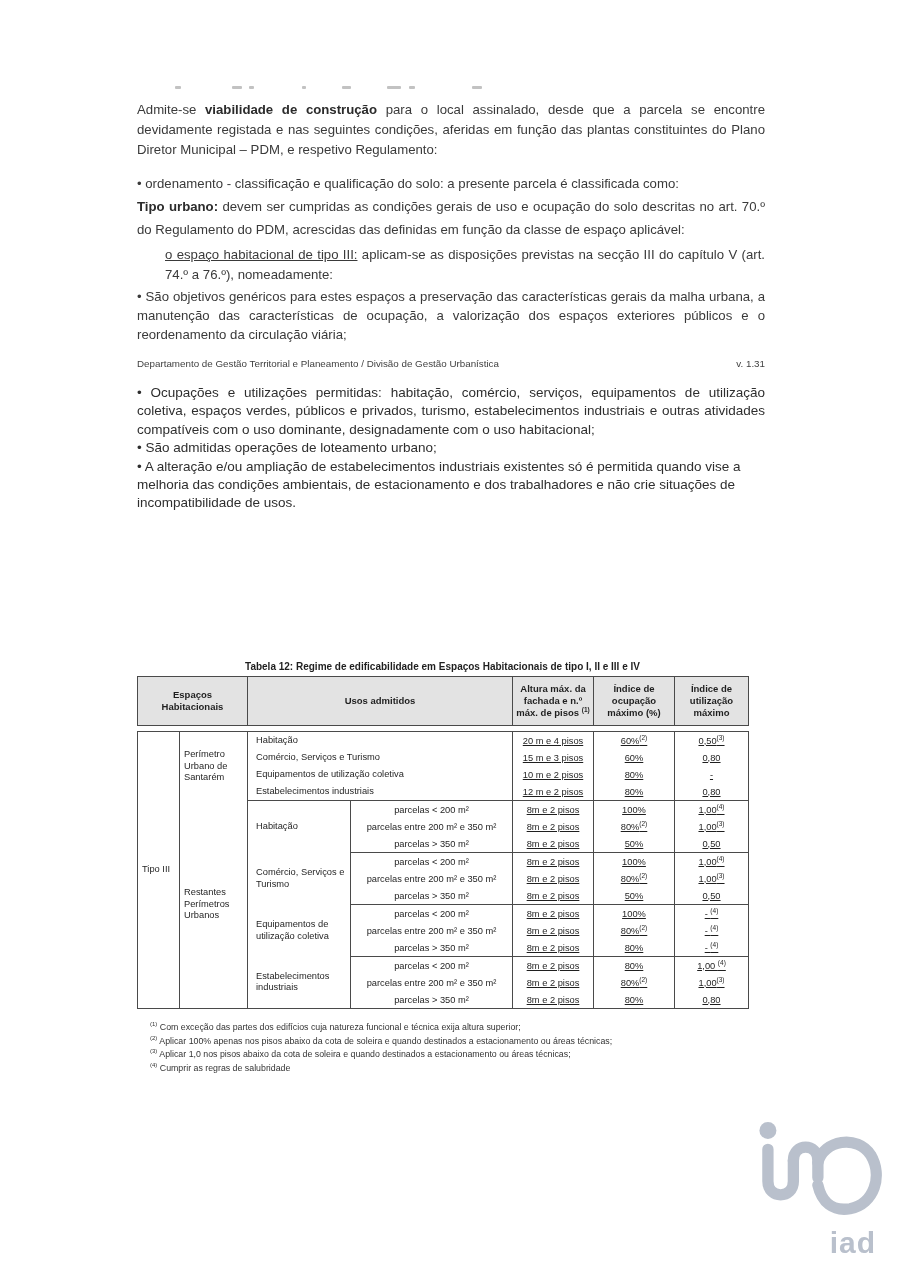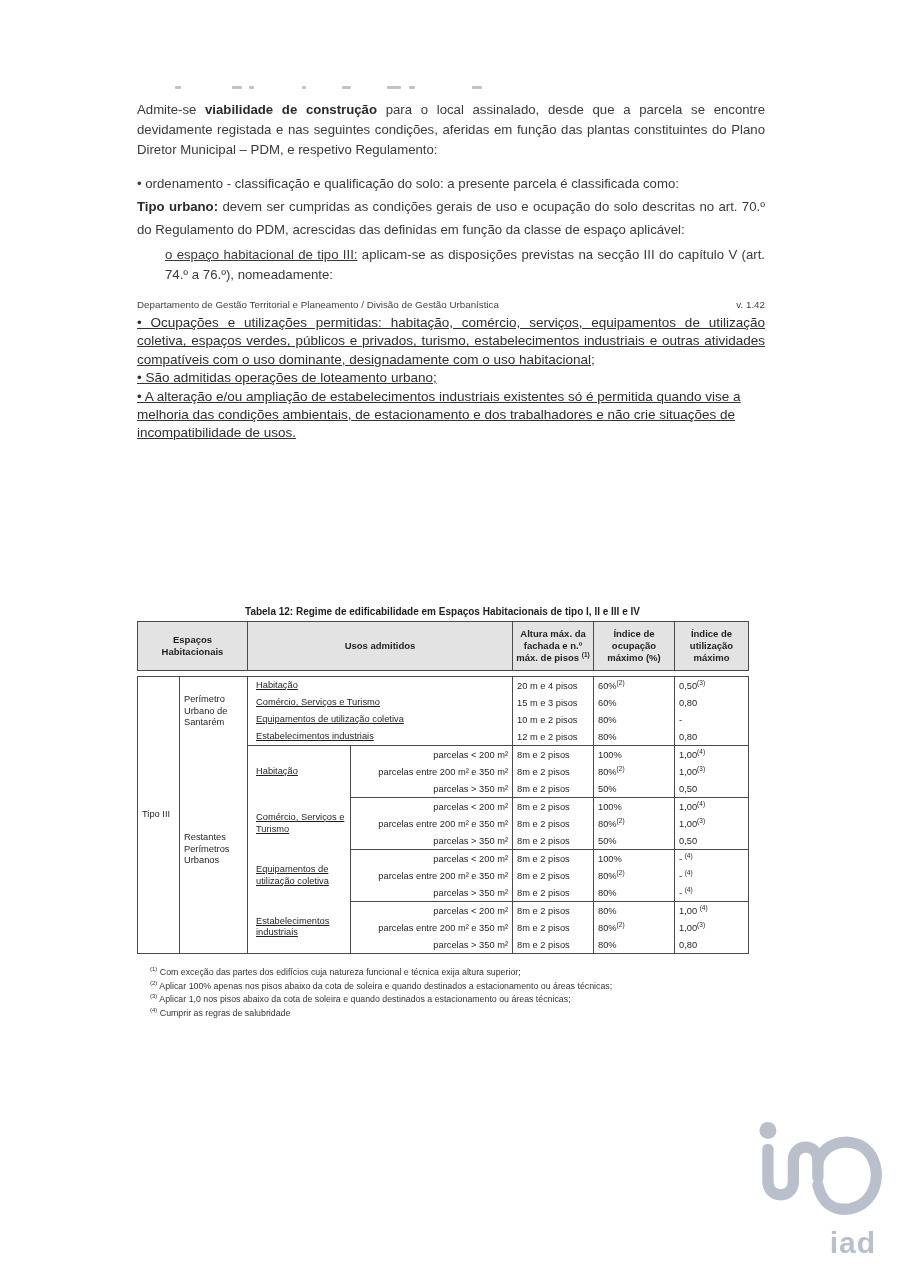--- a/index.html
+++ b/index.html
@@ -15,38 +15,38 @@
   .p1{margin-top:6px;}
   .p2{margin-top:12px;line-height:23px;}
   .p3{margin-top:4px;margin-left:28px;}
   .p4{margin-top:2px;line-height:19px;}
   .underline{text-decoration:underline;}
   b{color:#2b2b2b;}
 
   .docfooter{display:flex;justify-content:space-between;margin-top:14px;
              font-size:9.8px;color:#3f3f3f;}
 
-  .bullets2{margin-top:4px;text-decoration:underline;}
+  .bullets2{margin-top:15px;}
   .b2{font-size:13.5px;line-height:18.4px;color:#2e2e2e;margin:0;text-align:left;}
   .b2.justify{text-align:justify;}
 
-  .table-block{position:absolute;left:0;top:526px;width:611px;}
+  .table-block{position:absolute;left:0;top:581px;width:611px;}
   .tbl-title{font-size:10px;font-weight:bold;color:#1f1f1f;text-align:center;margin-bottom:4px;}
 
   table{border-collapse:collapse;table-layout:fixed;width:611px;}
   .hdr-table th{background:#e3e3e3;border:1px solid #4a4a4a;font-size:9.5px;line-height:12px;
                 font-weight:bold;color:#1f1f1f;height:44px;padding:2px 3px;text-align:center;}
   .body-table{margin-top:5px;border:1.2px solid #4a4a4a;}
   .body-table td{border-left:1px solid #4a4a4a;border-right:1px solid #4a4a4a;
                  font-size:9.3px;color:#1f1f1f;height:17px;padding:0 4px;
                  white-space:nowrap;overflow:hidden;}
   .body-table .c-tipo,.body-table .c-perim{text-align:left;white-space:normal;line-height:11.5px;}
-  .body-table .c-uso{text-align:left;padding-left:8px;white-space:normal;line-height:11.5px;text-decoration:underline;}
-  .body-table .c-parcela{text-align:right;}
-  .body-table .c-mid{text-align:left;}
+  .body-table .c-uso{text-align:left;padding-left:8px;white-space:normal;line-height:11.5px;}
+  .body-table .c-parcela{text-align:center;}
+  .body-table .c-mid{text-align:center;text-decoration:underline;}
   .grp-end td{border-bottom:1px solid #4a4a4a;}
   sup{font-size:6.5px;line-height:0;vertical-align:super;}
 
   .footnotes{margin-top:12px;margin-left:13px;}
   .fn{font-size:8.8px;line-height:13.5px;color:#333;}
   .fn sup{font-size:6px;}
 
   .watermark{position:absolute;right:18px;bottom:10px;width:150px;text-align:right;}
   .wm-text{font-size:30px;font-weight:bold;letter-spacing:1px;line-height:40px;
            padding-right:6px;margin-top:-4px;}
@@ -68,24 +68,25 @@
         <i style="left:335px;width:10px"></i>
     </div>
 
     <p class="para p1"><span>Admite-se </span><b>viabilidade de construção</b><span> para o local assinalado, desde que a parcela se encontre devidamente registada e nas seguintes condições, aferidas em função das plantas constituintes do Plano Diretor Municipal – PDM, e respetivo Regulamento:</span></p>
 
     <p class="para p2"><span>• ordenamento - classificação e qualificação do solo: a presente parcela é classificada como:</span><br>
     <b>Tipo urbano:</b><span> devem ser cumpridas as condições gerais de uso e ocupação do solo descritas no art. 70.º do Regulamento do PDM, acrescidas das definidas em função da classe de espaço aplicável:</span></p>
 
     <p class="para p3"><span class="underline">o espaço habitacional de tipo III:</span><span> aplicam-se as disposições previstas na secção III do capítulo V (art. 74.º a 76.º), nomeadamente:</span></p>
 
+    <p class="para p4">•  São objetivos genéricos para estes espaços a preservação das características gerais da malha urbana, a manutenção das características de ocupação, a valorização dos espaços exteriores públicos e o reordenamento da circulação viária;</p>
 
     <div class="docfooter">
       <span>Departamento de Gestão Territorial e Planeamento / Divisão de Gestão Urbanística</span>
-      <span>v. 1.42</span>
+      <span>v. 1.31</span>
     </div>
 
     <div class="bullets2">
       <p class="b2 justify">• Ocupações e utilizações permitidas: habitação, comércio, serviços, equipamentos de utilização coletiva, espaços verdes, públicos e privados, turismo, estabelecimentos industriais e outras atividades compatíveis com o uso dominante, designadamente com o uso habitacional;</p>
       <p class="b2">• São admitidas operações de loteamento urbano;</p>
       <p class="b2">• A alteração e/ou ampliação de estabelecimentos industriais existentes só é permitida quando vise a melhoria das condições ambientais, de estacionamento e dos trabalhadores e não crie situações de incompatibilidade de usos.</p>
     </div>
 
     <div class="table-block">
       <div class="tbl-title">Tabela 12: Regime de edificabilidade em Espaços Habitacionais de tipo I, II e III e IV</div>

